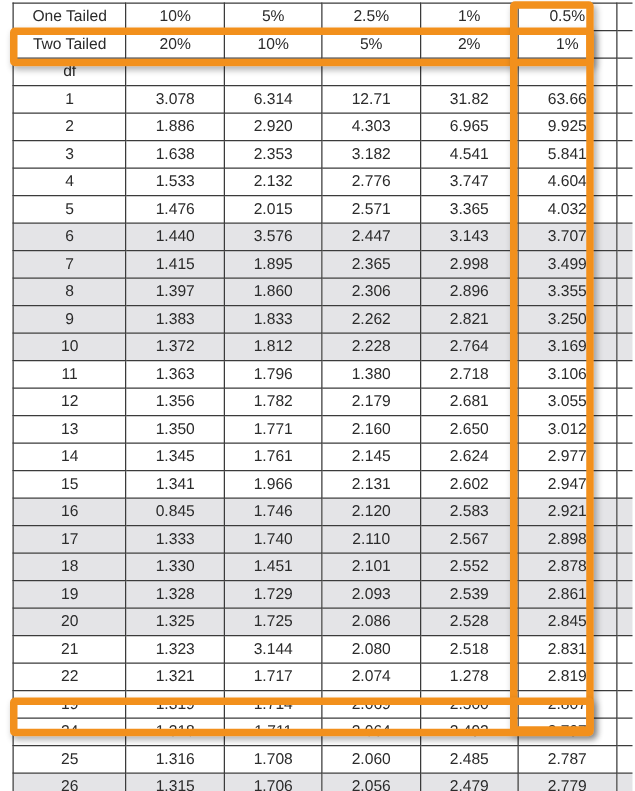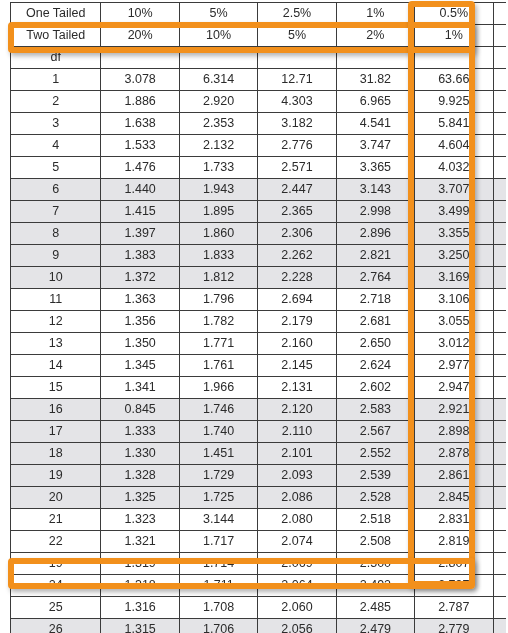--- a/index.html
+++ b/index.html
@@ -179,30 +179,30 @@
           <td class="val-cell">1.533</td>
           <td class="val-cell">2.132</td>
           <td class="val-cell">2.776</td>
           <td class="val-cell">3.747</td>
           <td class="val-cell">4.604</td>
           <td class="val-cell">5.5</td>
         </tr>
         <tr>
           <td class="df-cell">5</td>
           <td class="val-cell">1.476</td>
-          <td class="val-cell">1.733</td>
+          <td class="val-cell">2.015</td>
           <td class="val-cell">2.571</td>
           <td class="val-cell">3.365</td>
           <td class="val-cell">4.032</td>
           <td class="val-cell">4.7</td>
         </tr>
         <tr class="shaded">
           <td class="df-cell">6</td>
           <td class="val-cell">1.440</td>
-          <td class="val-cell">1.943</td>
+          <td class="val-cell">3.576</td>
           <td class="val-cell">2.447</td>
           <td class="val-cell">3.143</td>
           <td class="val-cell">3.707</td>
           <td class="val-cell">4.3</td>
         </tr>
         <tr class="shaded">
           <td class="df-cell">7</td>
           <td class="val-cell">1.415</td>
           <td class="val-cell">1.895</td>
           <td class="val-cell">2.365</td>
@@ -234,21 +234,21 @@
           <td class="val-cell">1.812</td>
           <td class="val-cell">2.228</td>
           <td class="val-cell">2.764</td>
           <td class="val-cell">3.169</td>
           <td class="val-cell">3.5</td>
         </tr>
         <tr>
           <td class="df-cell">11</td>
           <td class="val-cell">1.363</td>
           <td class="val-cell">1.796</td>
-          <td class="val-cell">2.694</td>
+          <td class="val-cell">1.380</td>
           <td class="val-cell">2.718</td>
           <td class="val-cell">3.106</td>
           <td class="val-cell">3.4</td>
         </tr>
         <tr>
           <td class="df-cell">12</td>
           <td class="val-cell">1.356</td>
           <td class="val-cell">1.782</td>
           <td class="val-cell">2.179</td>
           <td class="val-cell">2.681</td>
@@ -334,21 +334,21 @@
           <td class="val-cell">2.080</td>
           <td class="val-cell">2.518</td>
           <td class="val-cell">2.831</td>
           <td class="val-cell">3.1</td>
         </tr>
         <tr>
           <td class="df-cell">22</td>
           <td class="val-cell">1.321</td>
           <td class="val-cell">1.717</td>
           <td class="val-cell">2.074</td>
-          <td class="val-cell">2.508</td>
+          <td class="val-cell">1.278</td>
           <td class="val-cell">2.819</td>
           <td class="val-cell">3.1</td>
         </tr>
         <tr>
           <td class="df-cell">19</td>
           <td class="val-cell">1.319</td>
           <td class="val-cell">1.714</td>
           <td class="val-cell">2.069</td>
           <td class="val-cell">2.500</td>
           <td class="val-cell">2.807</td>

